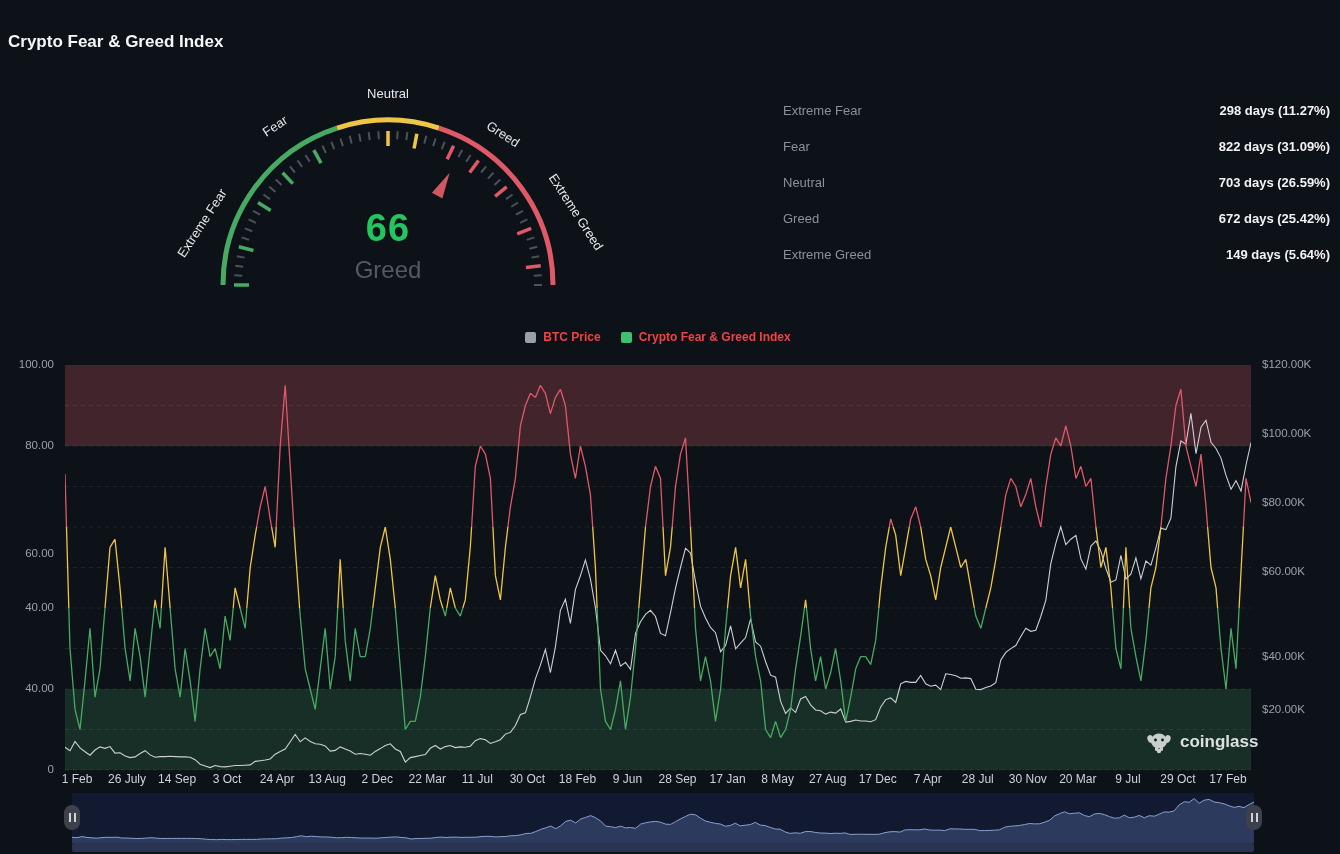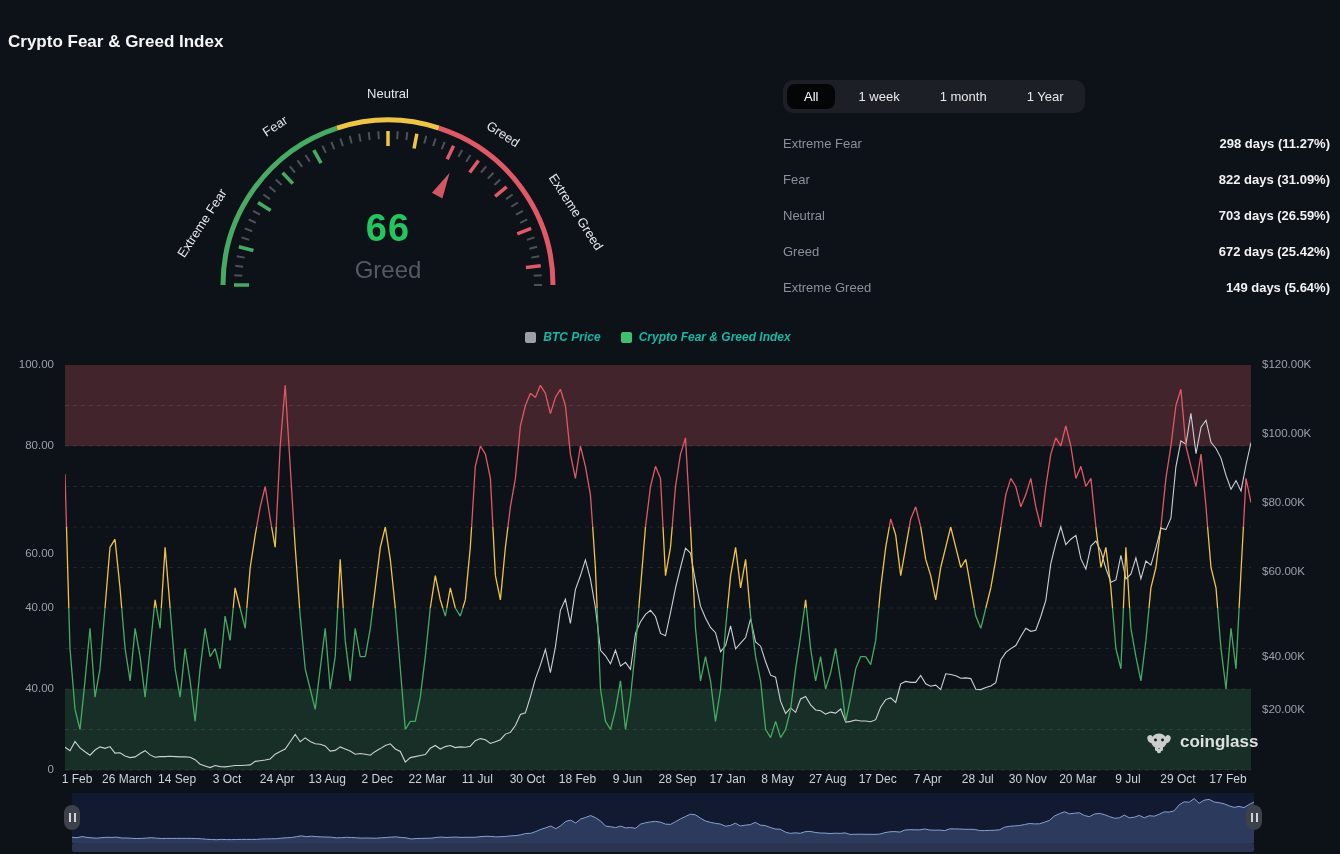--- a/index.html
+++ b/index.html
@@ -47,21 +47,21 @@
   }
   .stat-label { font-size:13px; color:#8b919c; }
   .stat-value { font-size:13px; font-weight:700; color:#f2f3f5; }
   
   .legend {
     position:absolute; left:65px; top:330px; width:1186px;
     display:flex; justify-content:center; align-items:center; gap:20px;
   }
   .legend-item { display:flex; align-items:center; gap:7px; }
   .legend-swatch { width:11px; height:11px; border-radius:2px; display:inline-block; }
-  .legend-text { font-size:12px; font-weight:700; color:#14b8a6;font-style:italic; }
+  .legend-text { font-size:12px; font-weight:700; color:#ef4444; }
   #main-chart { position:absolute; left:65px; top:363px; }
   .ylab-left {
     position:absolute; left:0; top:0; width:58px; height:854px;
   }
   .ylab-left span, .ylab-right span, .xlab span {
     position:absolute; font-size:11.5px; color:#9aa1ab; white-space:nowrap;
   }
   .ylab-left span { right:4px; }
   .ylab-right { position:absolute; left:1260px; top:0; width:80px; height:854px; }
   .xlab { position:absolute; left:12px; top:0; width:1340px; height:854px; pointer-events:none;text-align:right; }
@@ -153,26 +153,20 @@
   <span class="gauge-label" style="left:24px;  top:138px; transform:translate(-50%,-50%) rotate(-57deg);">Extreme Fear</span>
   <span class="gauge-label" style="left:97px;  top:41px;  transform:translate(-50%,-50%) rotate(-33deg);">Fear</span>
   <span class="gauge-label" style="left:210px; top:8px;">Neutral</span>
   <span class="gauge-label" style="left:325px; top:49px;  transform:translate(-50%,-50%) rotate(33deg);">Greed</span>
   <span class="gauge-label" style="left:398px; top:127px; transform:translate(-50%,-50%) rotate(57deg);">Extreme Greed</span>
   <div class="gauge-value">66</div>
   <div class="gauge-class">Greed</div>
 </div>
 
 <div class="panel">
-  <div class="tabs">
-    <div class="tab selected">All</div>
-    <div class="tab">1 week</div>
-    <div class="tab">1 month</div>
-    <div class="tab">1 Year</div>
-  </div>
   <div class="stat-rows">
     <div class="stat-row">
       <span class="stat-label">Extreme Fear</span>
       <span class="stat-value">298 days (11.27%)</span>
     </div>
     <div class="stat-row">
       <span class="stat-label">Fear</span>
       <span class="stat-value">822 days (31.09%)</span>
     </div>
     <div class="stat-row">
@@ -230,21 +224,21 @@
 <div class="ylab-right" id="ylab-right">
     <span style="top: 358px; left: 2px;">$120.00K</span>
     <span style="top: 427px; left: 2px;">$100.00K</span>
     <span style="top: 496px; left: 2px;">$80.00K</span>
     <span style="top: 565px; left: 2px;">$60.00K</span>
     <span style="top: 634px; left: 2px; margin-top: 16px;">$40.00K</span>
     <span style="top: 703px; left: 2px;">$20.00K</span>
   </div>
 <div class="xlab" id="xlab">
     <span style="left: 65px; top: 772px;">1 Feb</span>
-    <span style="left: 115.042px; top: 772px;">26 March</span>
+    <span style="left: 115.042px; top: 772px;">26 July</span>
     <span style="left: 165.084px; top: 772px;">14 Sep</span>
     <span style="left: 215.127px; top: 772px;">3 Oct</span>
     <span style="left: 265.169px; top: 772px;">24 Apr</span>
     <span style="left: 315.211px; top: 772px;">13 Aug</span>
     <span style="left: 365.253px; top: 772px;">2 Dec</span>
     <span style="left: 415.295px; top: 772px;">22 Mar</span>
     <span style="left: 465.338px; top: 772px;">11 Jul</span>
     <span style="left: 515.38px; top: 772px;">30 Oct</span>
     <span style="left: 565.422px; top: 772px;">18 Feb</span>
     <span style="left: 615.464px; top: 772px;">9 Jun</span>

